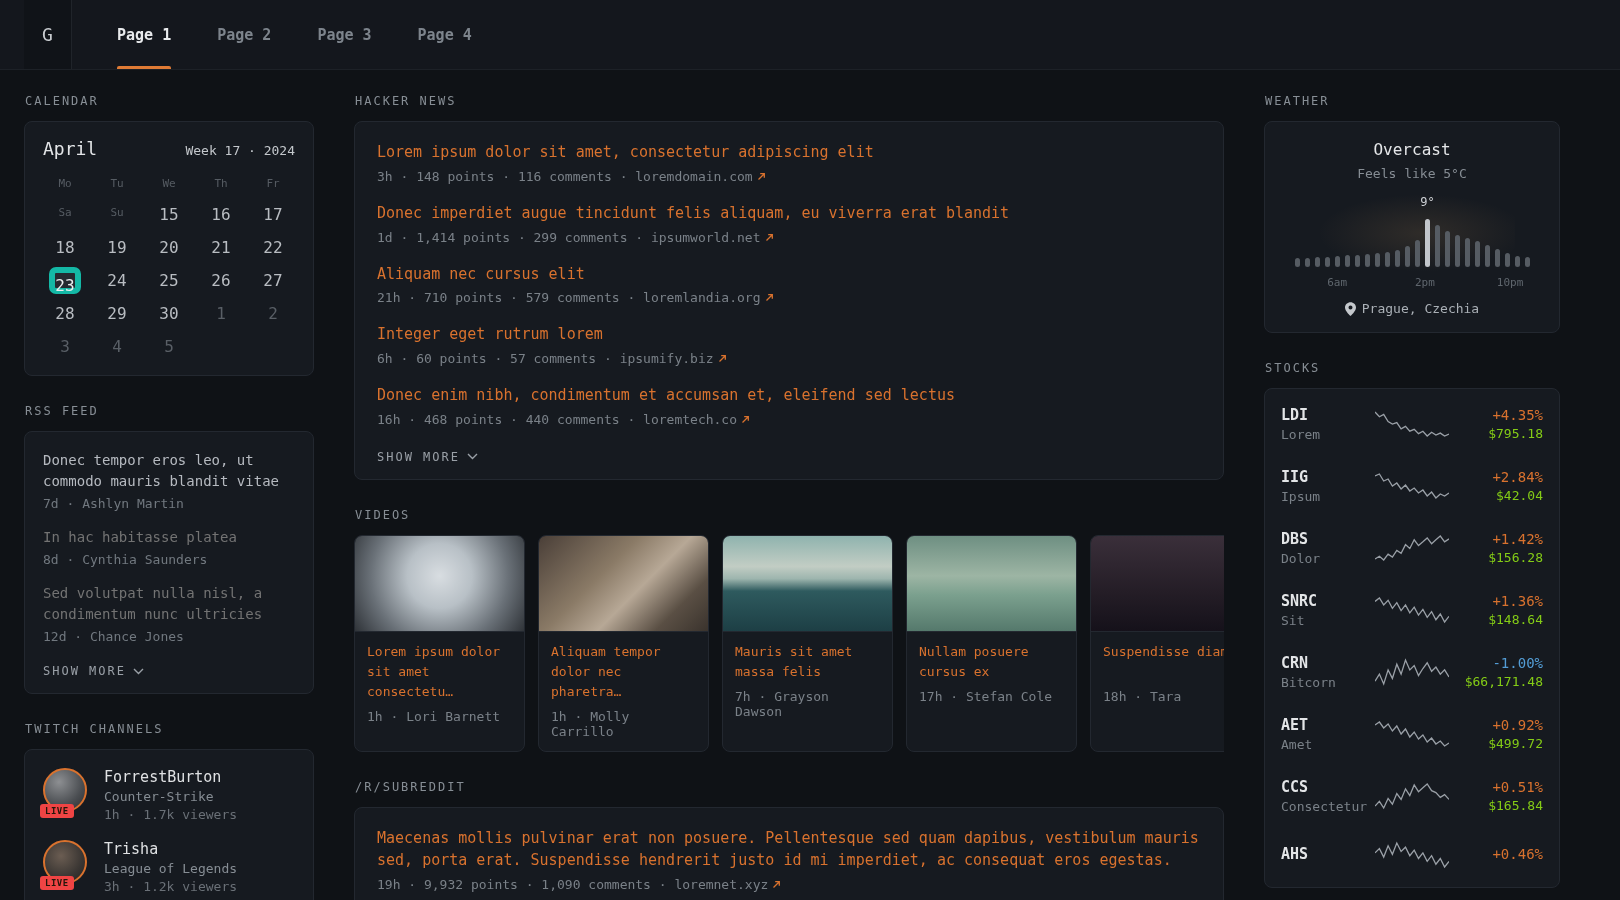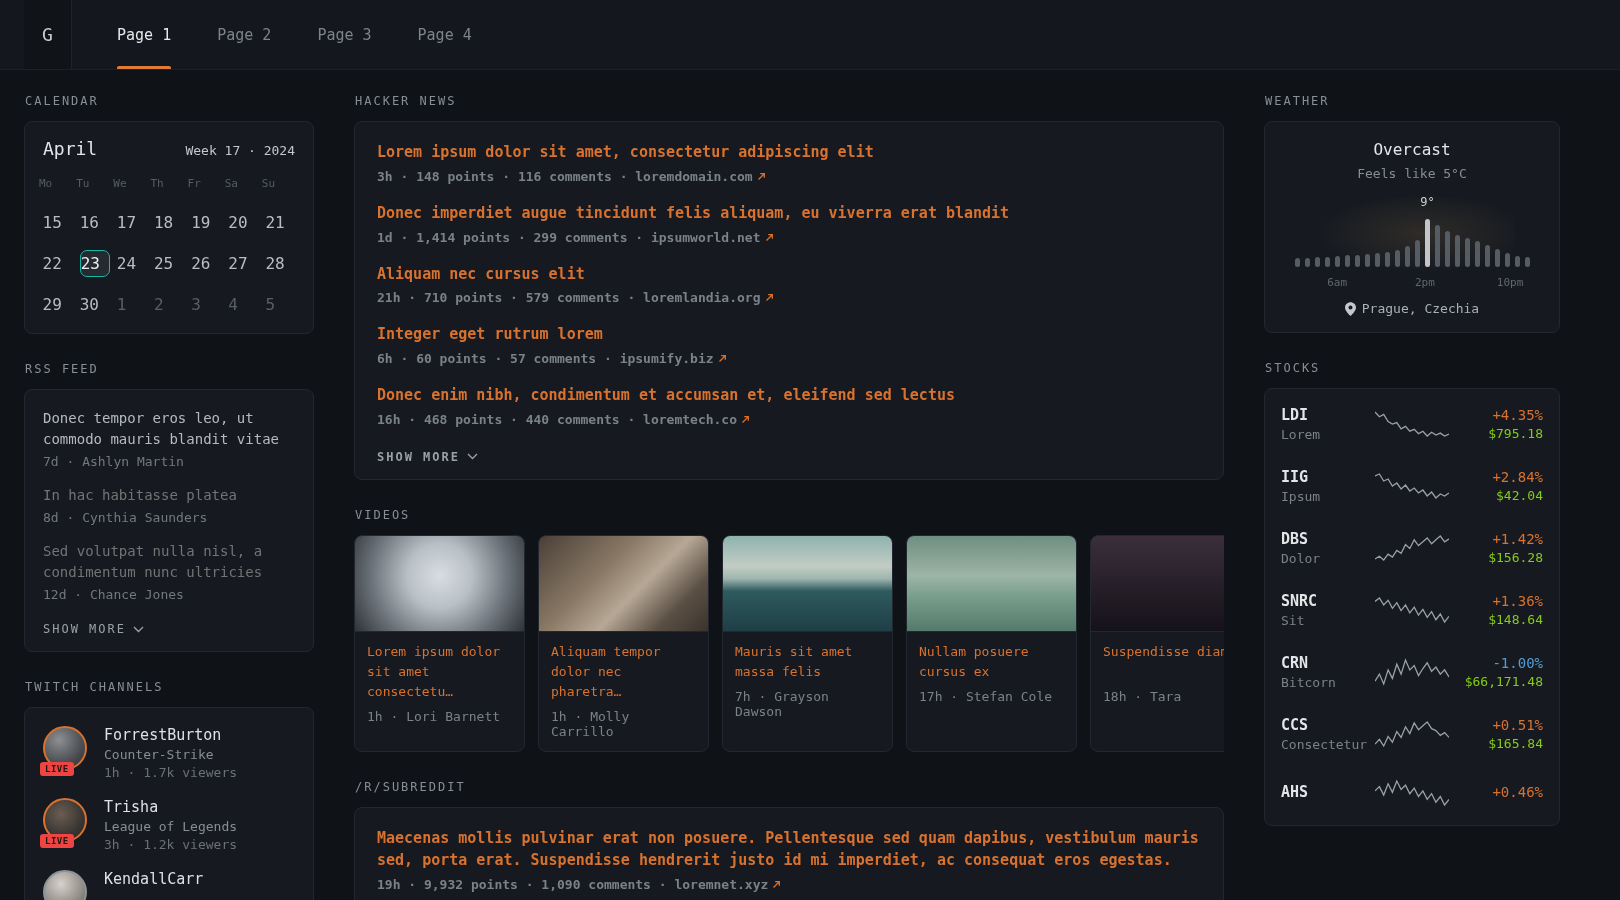--- a/index.html
+++ b/index.html
@@ -16,21 +16,21 @@
     display:flex; align-items:stretch; padding:0 0 0 24px;
   }
   .logo-box {
     width:48px; display:flex; align-items:center; justify-content:center;
     background:#101318; border-right:1px solid #20242a;
     font-size:18px; color:#c9ccd0; margin-right:22px;
   }
   .tabs { display:flex; }
   .tab {
     padding:0 23px; display:flex; align-items:center; position:relative;
-    color:#7d848c; font-size:15px; cursor:pointer;
+    color:#7d848c; font-size:15px; cursor:pointer;font-weight:bold;
   }
   .tab.active { color:#e8eaec; }
   .tab.active::after {
     content:""; position:absolute; left:23px; right:23px; bottom:0;
     height:3px; background:#e07b35; border-radius:2px 2px 0 0;
   }
   
   .content {
     display:grid; grid-template-columns:290px 870px 296px;
     column-gap:40px; padding:14px 24px 0; align-items:start;
@@ -40,26 +40,26 @@
     font-size:12px; letter-spacing:2px; color:#878e95; margin:10px 0 13px 1px;
   }
   .card {
     background:#161a20; border:1px solid #232830; border-radius:8px;
   }
   
   .cal-card { padding:16px 14px 14px; }
   .cal-head { display:flex; justify-content:space-between; align-items:baseline; padding:0 4px 12px; }
   .cal-month { font-size:18px; color:#e3e5e7; }
   .cal-meta { font-size:13px; color:#c4c8cc; }
-  .cal-grid { display:grid; grid-template-columns:repeat(7,1fr); row-gap:12px; text-align:left; }
+  .cal-grid { display:grid; grid-template-columns:repeat(5,1fr); row-gap:4px; text-align:center; }
   .cal-dow { font-size:11px; color:#565c63; padding:6px 0; }
   .cal-cell { height:29px; display:flex; align-items:center; justify-content:center; font-size:16px; color:#b9bdc2; }
   .cal-cell .daynum { min-width:30px; height:27px; line-height:27px; border-radius:7px; }
   .cal-cell.muted { color:#595f66; }
-  .cal-cell.selected .daynum { background:#252a31; border:1px solid #14b8a6; color:#eceef0; line-height:25px; }
+  .cal-cell.selected .daynum { background:#252a31; border:6px solid #14b8a6; color:#eceef0; line-height:25px; }
   
   .rss-card { padding:18px 18px 14px; }
   .rss-item { margin-bottom:16px; }
   .rss-title { font-size:14px; line-height:1.5; color:#737373; cursor:pointer; }
   .rss-item.visited .rss-title { color:#b6bac0; }
   .item-meta { font-size:13px; color:#71787f; margin-top:4px; }
   .show-more {
     display:inline-flex; align-items:center; gap:7px; font-size:12px;
     letter-spacing:2px; color:#9aa0a7; cursor:pointer; margin-top:2px;
   }
@@ -73,21 +73,21 @@
   .tw-avatar.a2 { background:radial-gradient(circle at 40% 35%, #6b5d52, #3a3633 60%, #232120); }
   .tw-avatar.a3 { background:radial-gradient(circle at 40% 30%, #d7d2cb, #8f8b85 60%, #5a5754); border-color:#8d9298; }
   .live-badge {
     position:absolute; bottom:-4px; left:-3px; background:#ef4444; color:#23160a;
     font-size:9px; font-weight:bold; letter-spacing:.5px; padding:2px 5px; border-radius:3px;
   }
   .tw-name { font-size:15px; color:#dfe1e3; }
   .tw-game { font-size:13px; color:#868d94; margin-top:3px; }
   .tw-meta { font-size:13px; color:#6a7077; margin-top:3px; }
   
-  .hn-card { padding:20px 22px 14px;font-weight:bold; }
+  .hn-card { padding:20px 22px 14px; }
   .hn-item { margin-bottom:19px; }
   .hn-title { font-size:15px; line-height:1.45; color:#d9722e; cursor:pointer; }
   .hn-meta { font-size:13px; color:#7a8188; margin-top:5px; }
   .ext { stroke:#d9722e; stroke-width:1.3; fill:none; margin-left:4px; }
   
   .video-row { display:flex; gap:13px; overflow:hidden; }
   .video-card { width:171px; flex-shrink:0; overflow:hidden; cursor:pointer; }
   .thumb { height:96px; border-bottom:1px solid #232830; }
   .thumb.t1 { background:radial-gradient(circle at 50% 42%, #d8dde1 0%, #b8c0c6 32%, #6a7178 68%, #2f3338 100%); }
   .thumb.t2 { background:linear-gradient(135deg, #4a3f38 0%, #8a7a66 38%, #b7a896 58%, #5a4f44 80%, #3a332d 100%); }
@@ -504,20 +504,33 @@
           </div>
           <svg class="spark" viewBox="0 0 74 30" preserveAspectRatio="none">
               <polyline points="0.0,24.2 4.4,17.1 8.7,27.0 13.1,12.9 17.4,21.4 21.8,7.2 26.1,17.1 30.5,3.0 34.8,12.9 39.2,8.6 43.5,18.5 47.9,11.5 52.2,5.8 56.6,14.3 60.9,10.1 65.3,17.1 69.6,12.9 74.0,19.9" fill="none" stroke="#9aa0a7" stroke-width="1.3"></polyline>
             </svg>
           <div class="stock-val">
             <div class="stock-change">-1.00%</div>
             <div class="stock-price">$66,171.48</div>
           </div>
         </div>
 
+        <div class="stock-row">
+          <div class="stock-id">
+            <div class="stock-symbol">AET</div>
+            <div class="stock-name">Amet</div>
+          </div>
+          <svg class="spark" viewBox="0 0 74 30" preserveAspectRatio="none">
+              <polyline points="0.0,6.0 4.4,3.0 8.7,9.0 13.1,5.0 17.4,12.0 21.8,7.0 26.1,15.0 30.5,10.0 34.8,18.0 39.2,13.0 43.5,20.0 47.9,16.0 52.2,23.0 56.6,19.0 60.9,25.0 65.3,22.0 69.6,27.0 74.0,24.0" fill="none" stroke="#9aa0a7" stroke-width="1.3"></polyline>
+            </svg>
+          <div class="stock-val">
+            <div class="stock-change">+0.92%</div>
+            <div class="stock-price">$499.72</div>
+          </div>
+        </div>
 
         <div class="stock-row">
           <div class="stock-id">
             <div class="stock-symbol">CCS</div>
             <div class="stock-name">Consectetur</div>
           </div>
           <svg class="spark" viewBox="0 0 74 30" preserveAspectRatio="none">
               <polyline points="0.0,25.1 4.4,20.3 8.7,27.0 13.1,17.4 17.4,23.2 21.8,12.6 26.1,18.4 30.5,7.8 34.8,14.5 39.2,4.0 43.5,10.7 47.9,6.8 52.2,3.0 56.6,9.7 60.9,11.6 65.3,16.4 69.6,13.6 74.0,18.4" fill="none" stroke="#9aa0a7" stroke-width="1.3"></polyline>
             </svg>
           <div class="stock-val">

